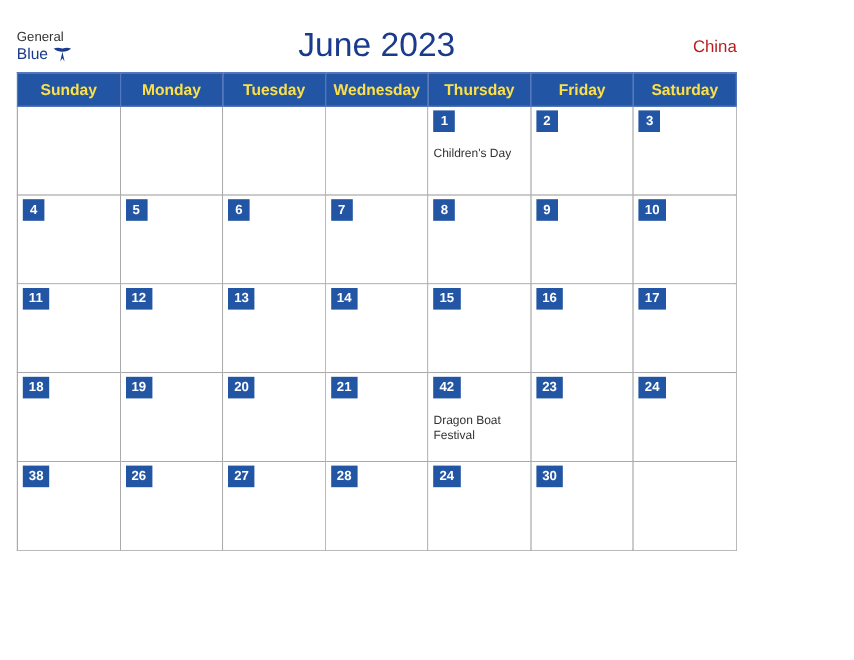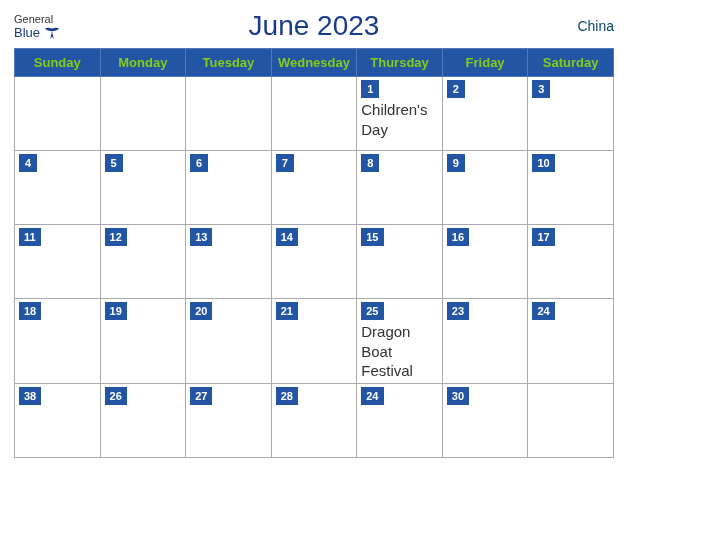--- a/index.html
+++ b/index.html
@@ -7,21 +7,21 @@
       font-family: Arial, sans-serif;
       background: #fff;
       width: 712px;
       height: 550px;
       overflow: hidden;
     }
     .calendar-wrapper {
       width: 628px;
       height: 550px;
       background: #fff;
-      padding: 10px 14px 14px 14px;
+      padding: 22px 14px 14px 14px;
     }
     .header {
       display: flex;
       align-items: center;
       justify-content: center;
       position: relative;
       margin-bottom: 6px;
     }
     .logo {
       position: absolute;
@@ -53,31 +53,31 @@
     .month-title {
       font-size: 28px;
       font-weight: normal;
       color: #1a3a8c;
       text-align: center;
     }
     .country-label {
       position: absolute;
       right: 0;
       font-size: 14px;
-      color: #0c4a6e;
+      color: #b91c1c;
       top: 8px;
     }
     .calendar-table {
       width: 100%;
       border-collapse: collapse;
       border: 1px solid #aaa;
     }
     .calendar-table th {
       background-color: #2255a4;
-      color: #84cc16;
+      color: #fde047;
       font-size: 13px;
       font-weight: bold;
       text-align: center;
       padding: 6px 2px;
       border: 1px solid #5577bb;
     }
     .calendar-table td {
       background-color: #fff;
       vertical-align: top;
       width: calc(100% / 7);
@@ -92,23 +92,23 @@
       color: #fff;
       font-size: 11px;
       font-weight: bold;
       padding: 1px 5px;
       border-radius: 0;
       min-width: 18px;
       text-align: center;
       line-height: 16px;
     }
     .event-label {
-      font-size: 15px;
+      font-size: 10px;
       color: #333;
-      margin-top: 2px;
+      margin-top: 12px;
       line-height: 1.3;
     }
     .empty-cell {
       background-color: #fff;
     }
   </style>
 </head>
 <body>
 
 <div class="calendar-wrapper">
@@ -169,21 +169,21 @@
           <td><span class="day-number">14</span></td>
           <td><span class="day-number">15</span></td>
           <td><span class="day-number">16</span></td>
           <td><span class="day-number">17</span></td>
         </tr>
         <tr>
           <td><span class="day-number">18</span></td>
           <td><span class="day-number">19</span></td>
           <td><span class="day-number">20</span></td>
           <td><span class="day-number">21</span></td>
-          <td><span class="day-number">25</span><div class="event-label">Dragon Boat Festival</div></td>
+          <td><span class="day-number">42</span><div class="event-label">Dragon Boat Festival</div></td>
           <td><span class="day-number">23</span></td>
           <td><span class="day-number">24</span></td>
         </tr>
         <tr>
           <td><span class="day-number">38</span></td>
           <td><span class="day-number">26</span></td>
           <td><span class="day-number">27</span></td>
           <td><span class="day-number">28</span></td>
           <td><span class="day-number">24</span></td>
           <td><span class="day-number">30</span></td>

